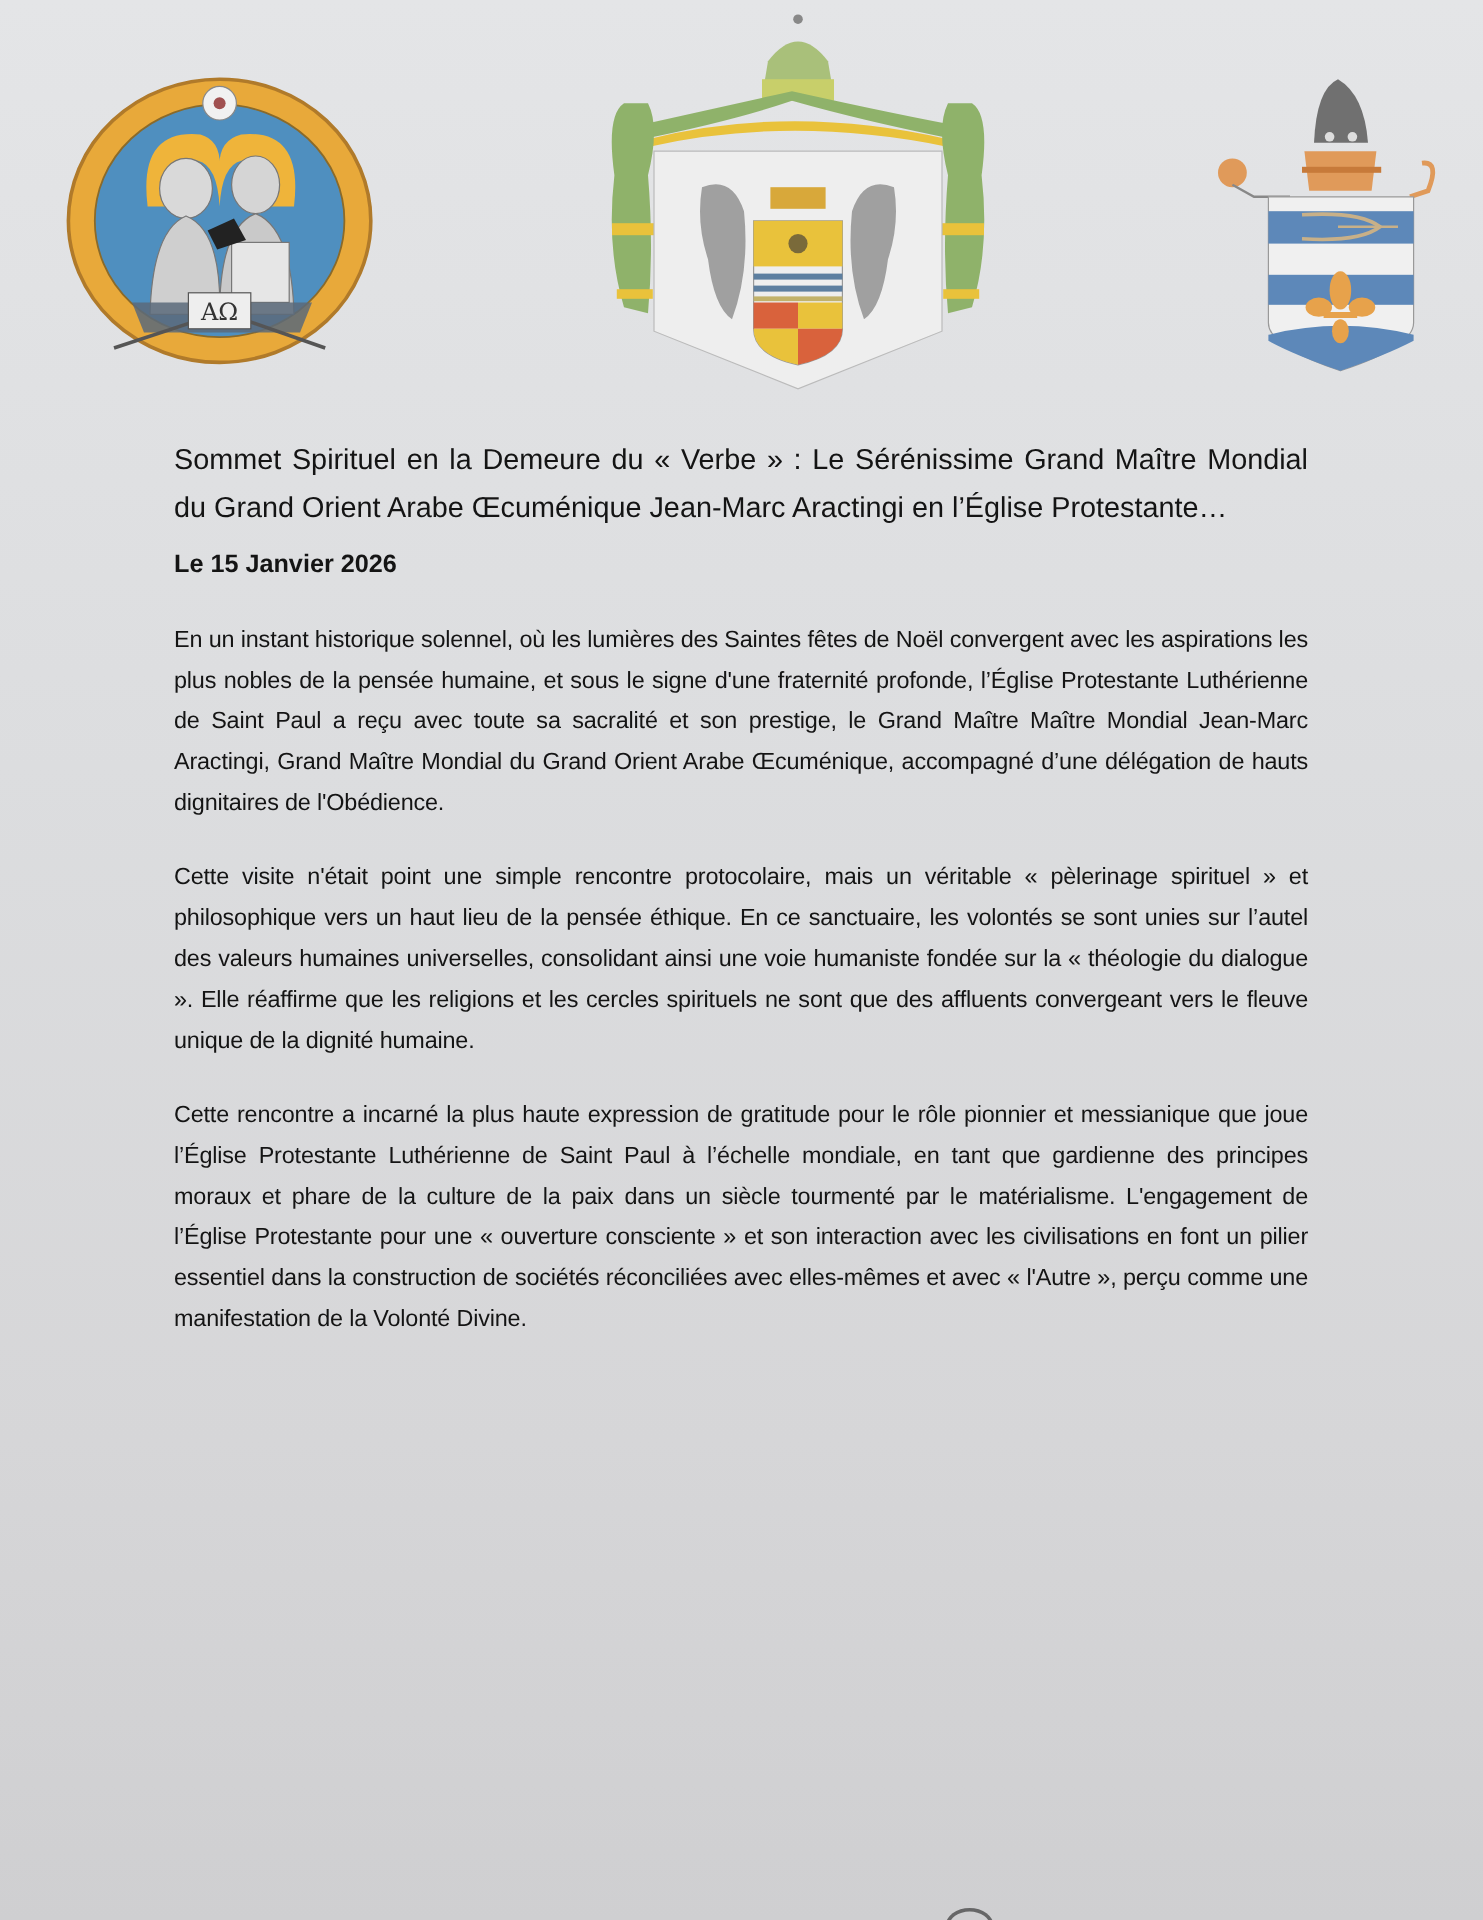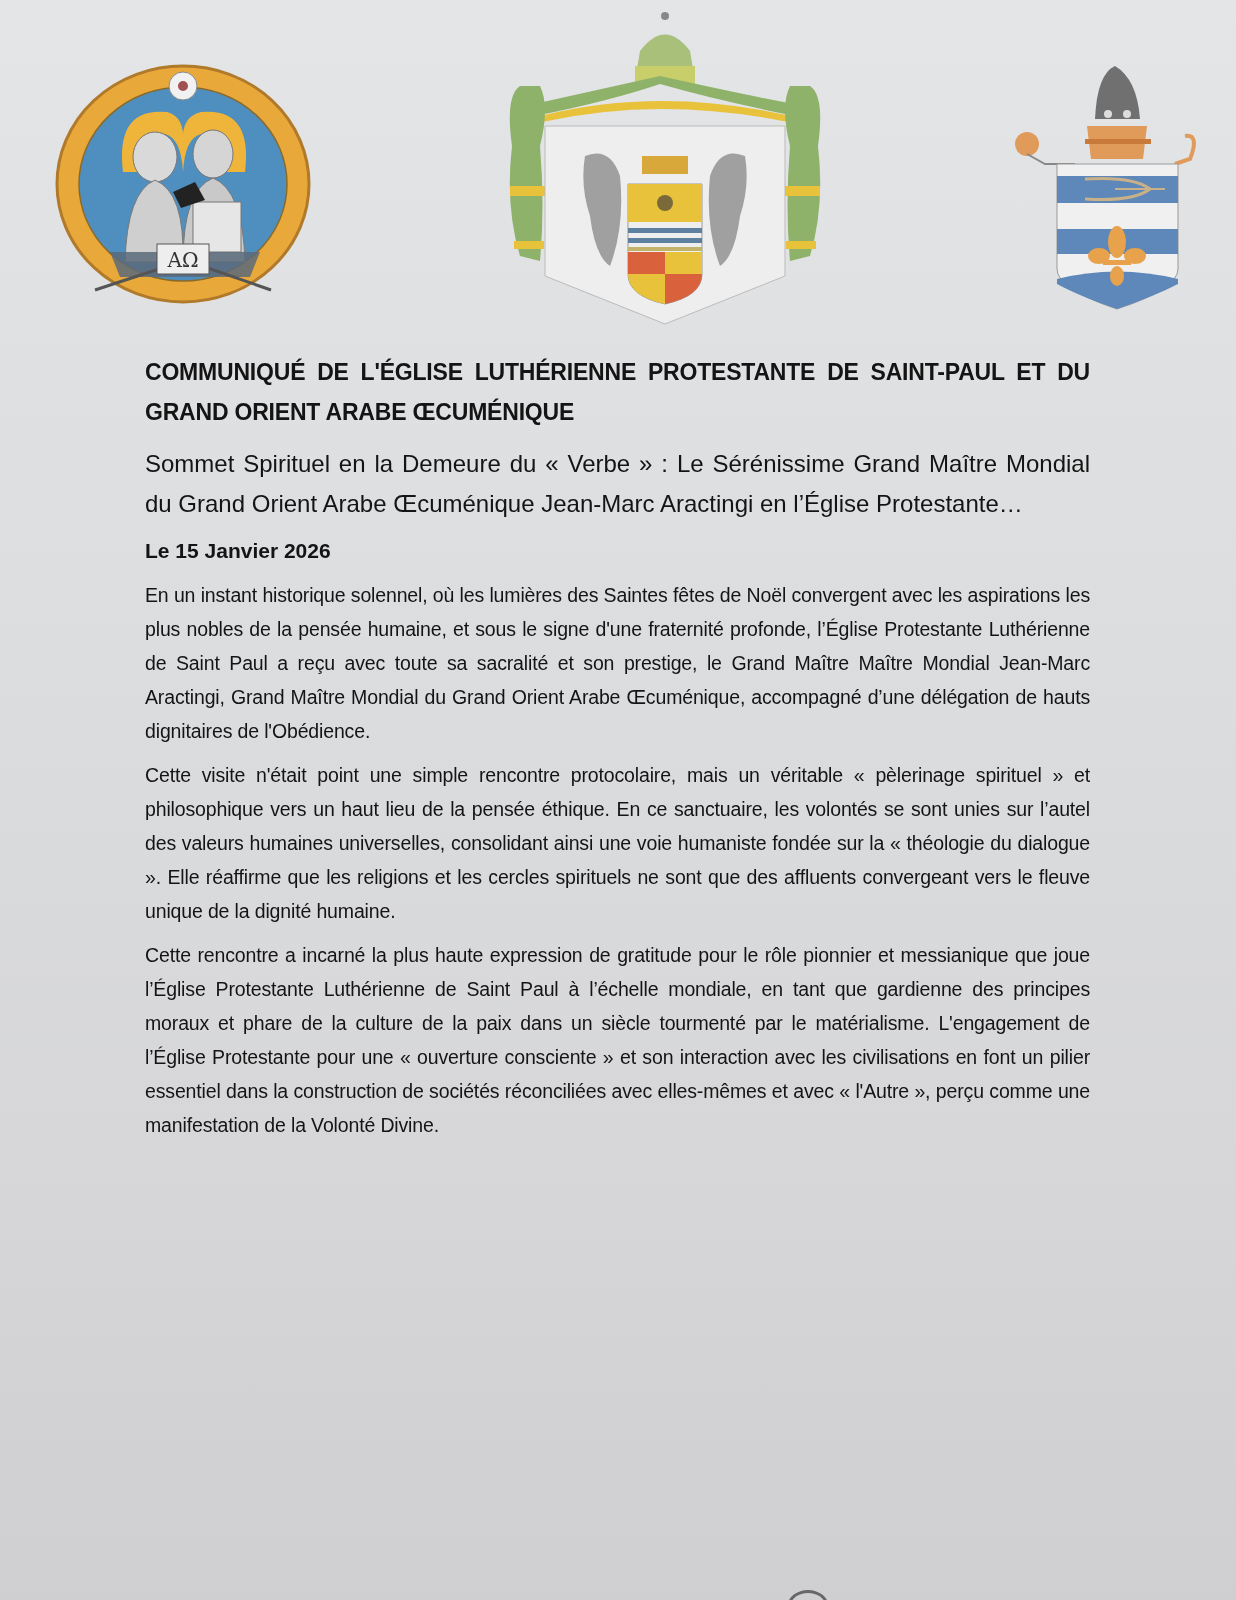--- a/index.html
+++ b/index.html
@@ -49,21 +49,21 @@
       text-align: justify;
       text-align-last: left;
     }
     .date {
       margin-top: 10px;
       font-size: 21px;
       font-weight: 700;
       line-height: 34px;
     }
     .para {
-      margin-top: 10px;
+      margin-top: 28px;
       font-size: 19.5px;
       line-height: 34px;
       text-align: justify;
       text-align-last: left;
       letter-spacing: -0.15px;
     }
     .section-heading {
       margin-top: 10px;
       font-size: 19.5px;
       font-weight: 700;
@@ -175,21 +175,20 @@
         <ellipse cx="102" cy="178" rx="9" ry="16"></ellipse>
         <ellipse cx="84" cy="192" rx="11" ry="8"></ellipse>
         <ellipse cx="120" cy="192" rx="11" ry="8"></ellipse>
         <rect x="88" y="196" width="28" height="5"></rect>
         <ellipse cx="102" cy="212" rx="7" ry="10"></ellipse>
       </g>
     </svg>
   </div>
 
   <div class="content">
-    <h1 class="title">COMMUNIQUÉ DE L'ÉGLISE LUTHÉRIENNE PROTESTANTE DE SAINT-PAUL ET DU GRAND ORIENT ARABE ŒCUMÉNIQUE</h1>
     <h2 class="subtitle">Sommet Spirituel en la Demeure du « Verbe » : Le Sérénissime Grand Maître Mondial du Grand Orient Arabe Œcuménique Jean-Marc Aractingi en l’Église Protestante…</h2>
     <div class="date">Le 15 Janvier 2026</div>
     <p class="para">En un instant historique solennel, où les lumières des Saintes fêtes de Noël convergent avec les aspirations les plus nobles de la pensée humaine, et sous le signe d'une fraternité profonde, l’Église Protestante Luthérienne de Saint Paul a reçu avec toute sa sacralité et son prestige, le Grand Maître Maître Mondial Jean-Marc Aractingi, Grand Maître Mondial du Grand Orient Arabe Œcuménique, accompagné d’une délégation de hauts dignitaires de l'Obédience.</p>
     <p class="para">Cette visite n'était point une simple rencontre protocolaire, mais un véritable « pèlerinage spirituel » et philosophique vers un haut lieu de la pensée éthique. En ce sanctuaire, les volontés se sont unies sur l’autel des valeurs humaines universelles, consolidant ainsi une voie humaniste fondée sur la « théologie du dialogue ». Elle réaffirme que les religions et les cercles spirituels ne sont que des affluents convergeant vers le fleuve unique de la dignité humaine.</p>
     <p class="para">Cette rencontre a incarné la plus haute expression de gratitude pour le rôle pionnier et messianique que joue l’Église Protestante Luthérienne de Saint Paul à l’échelle mondiale, en tant que gardienne des principes moraux et phare de la culture de la paix dans un siècle tourmenté par le matérialisme. L'engagement de l’Église Protestante pour une « ouverture consciente » et son interaction avec les civilisations en font un pilier essentiel dans la construction de sociétés réconciliées avec elles-mêmes et avec « l'Autre », perçu comme une manifestation de la Volonté Divine.</p>
   </div>
 
   <div class="bottom-mark"></div>
 </div>
 

